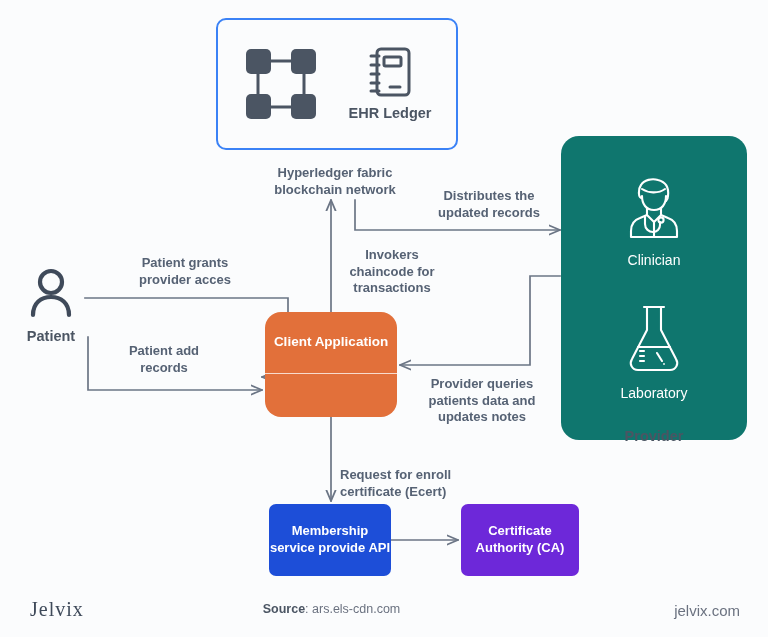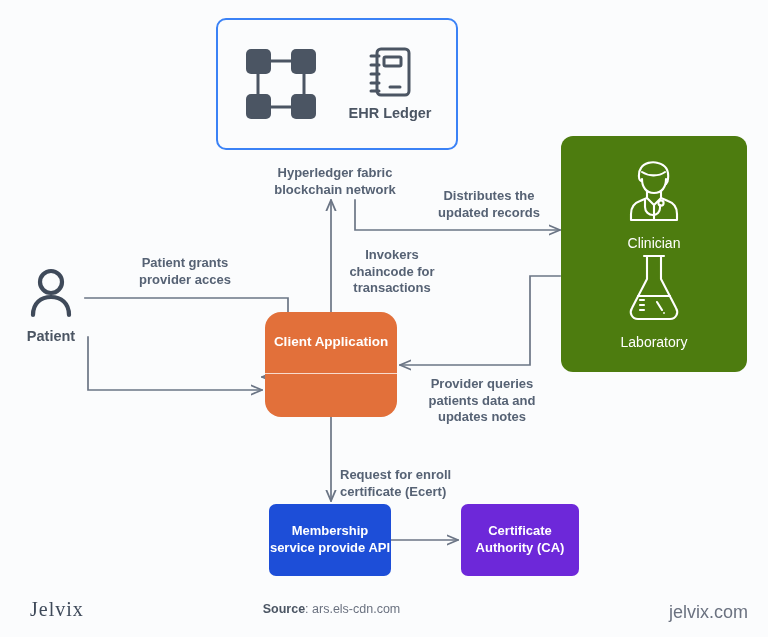--- a/index.html
+++ b/index.html
@@ -59,23 +59,23 @@
     border-bottom: 1px solid rgba(255,255,255,0.75);
   }
   #client-bottom {
     flex: 1;
     display: flex; align-items: center; justify-content: center;
     color: #ffffff; font-size: 13.5px; font-weight: 600;
   }
 
   
   #provider-box {
-    left: 561px; top: 136px; width: 186px; height: 236px;
-    background: #4d7c0f;
-    border-radius: 12px;
+    left: 561px; top: 136px; width: 186px; height: 304px;
+    background: #0f766e;
+    border-radius: 18px;
     display: flex; flex-direction: column;
     align-items: center; justify-content: space-around;
     padding: 22px 0;
   }
   .provider-item {
     display: flex; flex-direction: column;
     align-items: center; justify-content: center;
   }
   .provider-item svg { display: block; }
   .provider-label {
@@ -135,22 +135,22 @@
     position: absolute; left: 30px; top: 10px;
     font-family: "Liberation Serif", serif;
     font-size: 20px; color: #3f4a5a; letter-spacing: 1px;
   }
   #source-line {
     position: absolute; left: 0; top: 14px; width: 663px;
     text-align: center; font-size: 12.5px; color: #6b7280;
   }
   #source-line b { color: #4b5563; }
   #site-link {
-    position: absolute; right: 20px; top: 14px;
-    font-size: 18px; color: #6b7280;
+    position: absolute; right: 28px; top: 14px;
+    font-size: 15px; color: #6b7280;
   }
 </style>
 </head>
 <body>
 
 <div id="stage">
 
   <svg id="svg-layer" viewBox="0 0 768 637" xmlns="http://www.w3.org/2000/svg">
     <defs>
       <marker id="ah" viewBox="0 0 10 10" refX="9" refY="5" markerWidth="7" markerHeight="7" orient="auto-start-reverse">
@@ -231,20 +231,21 @@
         <path d="M24 4 L24 27 L9 56 C6 61 9 67 15 67 L47 67 C53 67 56 61 53 56 L38 27 L38 4"></path>
         <path d="M15 44 L47 44"></path>
         <path d="M17 48 L21 48 M17 53 L21 53 M17 58 L21 58"></path>
         <path d="M34 50 L39 58"></path>
         <circle cx="41" cy="61" r="0.9" fill="#ffffff" stroke="none"></circle>
       </svg>
       <div class="provider-label">Laboratory</div>
     </div>
   </div>
 
+  <div class="node" id="provider-caption">Provider</div>
 
   <div class="node" id="patient-group">
     <svg width="52" height="52" viewBox="0 0 52 52" xmlns="http://www.w3.org/2000/svg" fill="none" stroke="#3f4a5a" stroke-width="4.2" stroke-linecap="round" stroke-linejoin="round">
       <circle cx="26" cy="15" r="11"></circle>
       <path d="M8 48 C8 36 16 30 26 30 C36 30 44 36 44 48"></path>
     </svg>
     <div id="patient-label">Patient</div>
   </div>
 
   <div class="node" id="msp-box">Membership
@@ -255,20 +256,22 @@
 
   <div class="edge-label" id="lbl-hyperledger">Hyperledger fabric
 blockchain network</div>
   <div class="edge-label" id="lbl-distributes">Distributes the
 updated records</div>
   <div class="edge-label" id="lbl-invokers">Invokers
 chaincode for
 transactions</div>
   <div class="edge-label" id="lbl-grants">Patient grants
 provider acces</div>
+  <div class="edge-label" id="lbl-addrecords">Patient add
+records</div>
   <div class="edge-label" id="lbl-queries">Provider queries
 patients data and
 updates notes</div>
   <div class="edge-label" id="lbl-ecert">Request for enroll
 certificate (Ecert)</div>
 
   <div id="footer">
     <div id="brand-logo">Jelvix</div>
     <div id="source-line">
       <b>Source</b><span>: ars.els-cdn.com</span>

